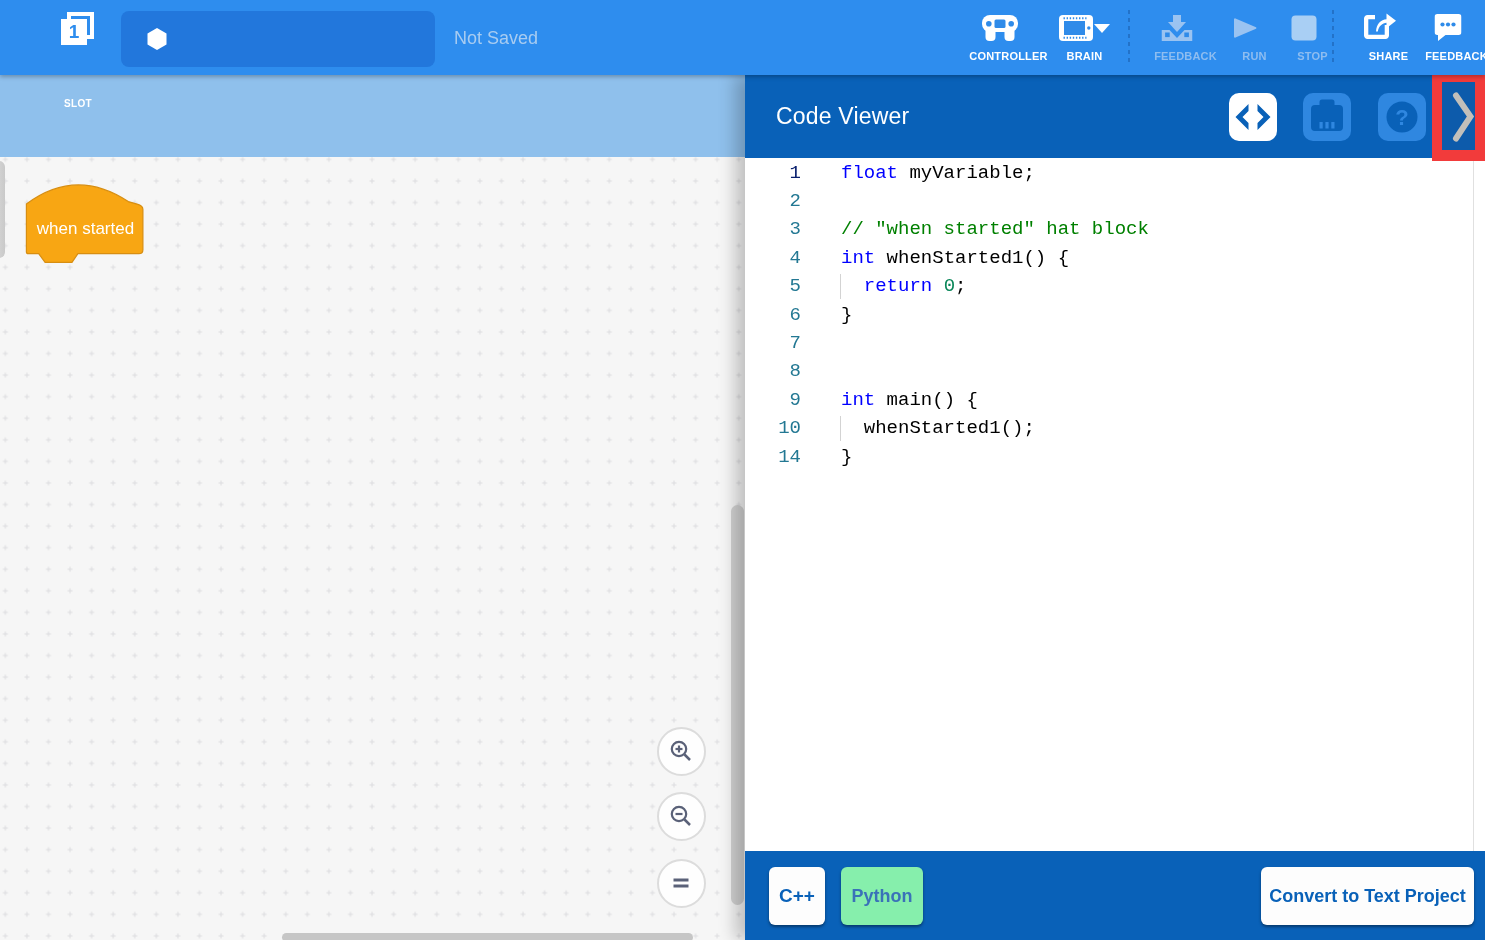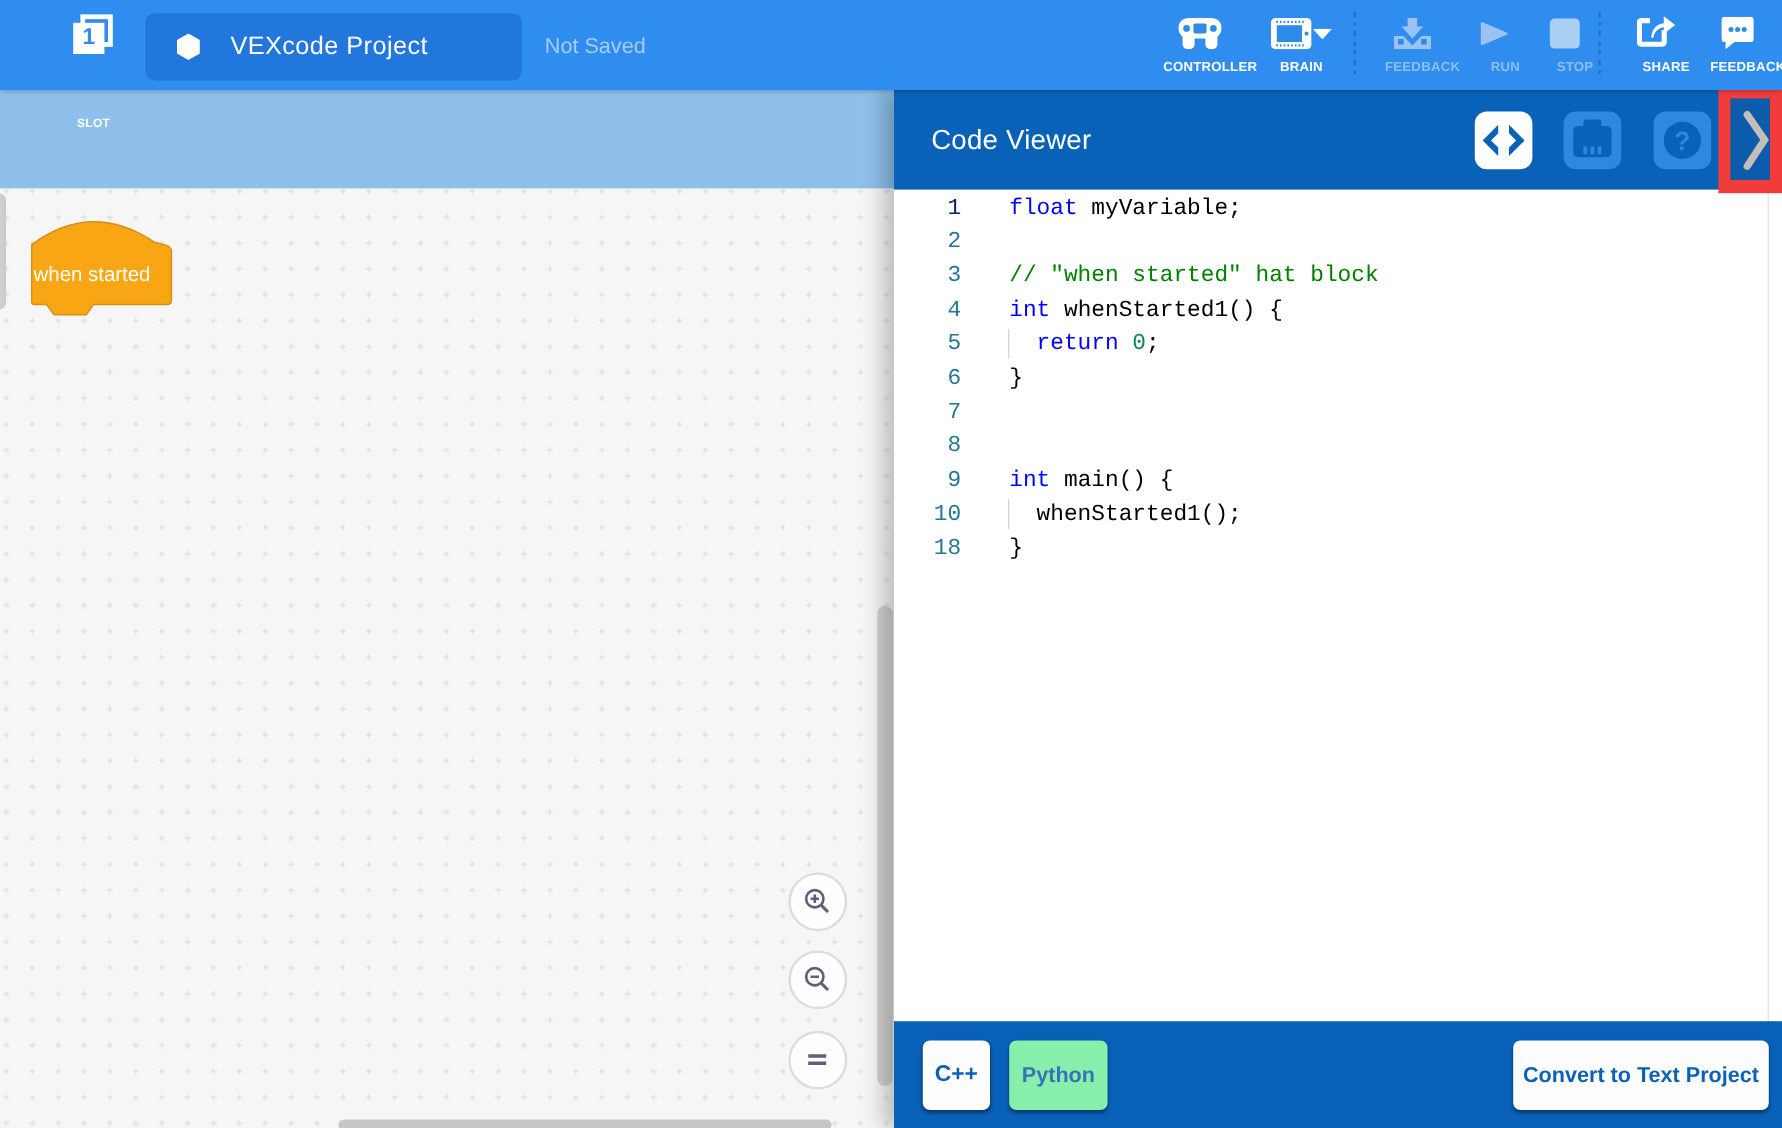--- a/index.html
+++ b/index.html
@@ -17,21 +17,21 @@
 .titem { position:absolute; top:0; height:75px; }
 .ticon { position:absolute; top:15px; left:50%; transform:translateX(-50%); }
 .tlabel { position:absolute; top:50px; left:50%; transform:translateX(-50%); white-space:nowrap; font-size:11px; font-weight:bold; color:#fff; letter-spacing:.2px;padding-left:17px; }
 .tlabel.dis { color:#8ebdf0; }
 .tsep { position:absolute; top:10px; width:2px; height:56px; background:repeating-linear-gradient(180deg, rgba(16,70,140,.38) 0 4px, rgba(0,0,0,0) 4px 8px); }
 
 #band { position:absolute; left:0; top:75px; width:745px; height:82px; background:#8fc0ec; z-index:5; }
 #ws { position:absolute; left:0; top:157px; width:745px; height:783px; background:#f6f6f6; overflow:hidden; z-index:4; }
 #sliver { position:absolute; left:-8px; top:4px; width:12.5px; height:97px; background:linear-gradient(90deg,#dcdcdc,#c9c9c9); border-radius:6px; }
 #hatblock { position:absolute; left:20px; top:23px; }
-#hattext { position:absolute; left:28px; top:62px; width:115px; color:#fff; font-size:17px; font-weight:500; }
+#hattext { position:absolute; left:28px; top:62px; width:115px; text-align:center; color:#fff; font-size:17px; font-weight:500; }
 .zbtn { position:absolute; left:657px; width:49px; height:49px; border-radius:50%; background:#fefefe; border:2.5px solid #dcdcdc; }
 .zbtn svg { position:absolute; left:10px; top:10px; }
 #vscroll { position:absolute; left:731px; top:348px; width:13px; height:400px; border-radius:7px; background:#d2d2d2; }
 #hscroll { position:absolute; left:282px; top:775.5px; width:411px; height:9px; border-radius:4.5px; background:#c6c6c6; }
 
 #panel { position:absolute; left:745px; top:75px; width:740px; height:865px; background:#fff; z-index:10; box-shadow:-10px 0 16px rgba(0,0,0,.22); }
 #phead { position:absolute; left:0; top:0; width:740px; height:83px; background:#0961b8; }
 #ptitle { position:absolute; left:31px; top:0; height:83px; line-height:83px; color:#fff; font-size:23px; font-weight:500; letter-spacing:.2px; }
 .hbtn { position:absolute; top:18px; width:48px; height:48px; border-radius:10px; background:#2f87e0; }
 #hbtn1 { left:484px; background:#fff; }
@@ -136,41 +136,40 @@
     <div class="crow"><span class="gut act">1</span><span class="ct"><span class="kw">float</span> myVariable;</span></div>
     <div class="crow"><span class="gut">2</span></div>
     <div class="crow"><span class="gut">3</span><span class="ct cm">// "when started" hat block</span></div>
     <div class="crow"><span class="gut">4</span><span class="ct"><span class="kw">int</span> whenStarted1() {</span></div>
     <div class="crow"><div class="iguide"></div><span class="gut">5</span><span class="ct">  <span class="kw">return</span> <span class="num">0</span>;</span></div>
     <div class="crow"><span class="gut">6</span><span class="ct">}</span></div>
     <div class="crow"><span class="gut">7</span></div>
     <div class="crow"><span class="gut">8</span></div>
     <div class="crow"><span class="gut">9</span><span class="ct"><span class="kw">int</span> main() {</span></div>
     <div class="crow"><div class="iguide"></div><span class="gut">10</span><span class="ct">  whenStarted1();</span></div>
-    <div class="crow"><span class="gut">18</span><span class="ct">}</span></div>
+    <div class="crow"><span class="gut">14</span><span class="ct">}</span></div>
   </div>
   <div id="codeline"></div>
   <div id="pbottom">
     <div class="bbtn" id="btncpp">C++</div>
     <div class="bbtn" id="btnpy">Python</div>
     <div class="bbtn" id="btnconv">Convert to Text Project</div>
   </div>
 </div>
 
 <div id="topbar">
   <div id="slotwrap">
     <div id="slotback"></div>
     <div id="slotfront">1</div>
     <div id="slotlabel">SLOT</div>
   </div>
   <div id="projbtn">
     <svg id="projhex" width="20" height="22" viewBox="0 0 20 22">
       <polygon points="10,0 19.5,5.4 19.5,16.6 10,22 0.5,16.6 0.5,5.4" fill="#fff"></polygon>
     </svg>
-    <div id="projtext">VEXcode Project</div>
   </div>
   <div id="notsaved">Not Saved</div>
 
   <div class="titem" style="left:1000px">
     <svg class="ticon" width="36" height="26" viewBox="0 0 36 26">
       <g fill="#fff">
         <rect x="0" y="0" width="36" height="17" rx="8"></rect>
         <rect x="3.5" y="8" width="10" height="18" rx="4"></rect>
         <rect x="22.5" y="8" width="10" height="18" rx="4"></rect>
       </g>

